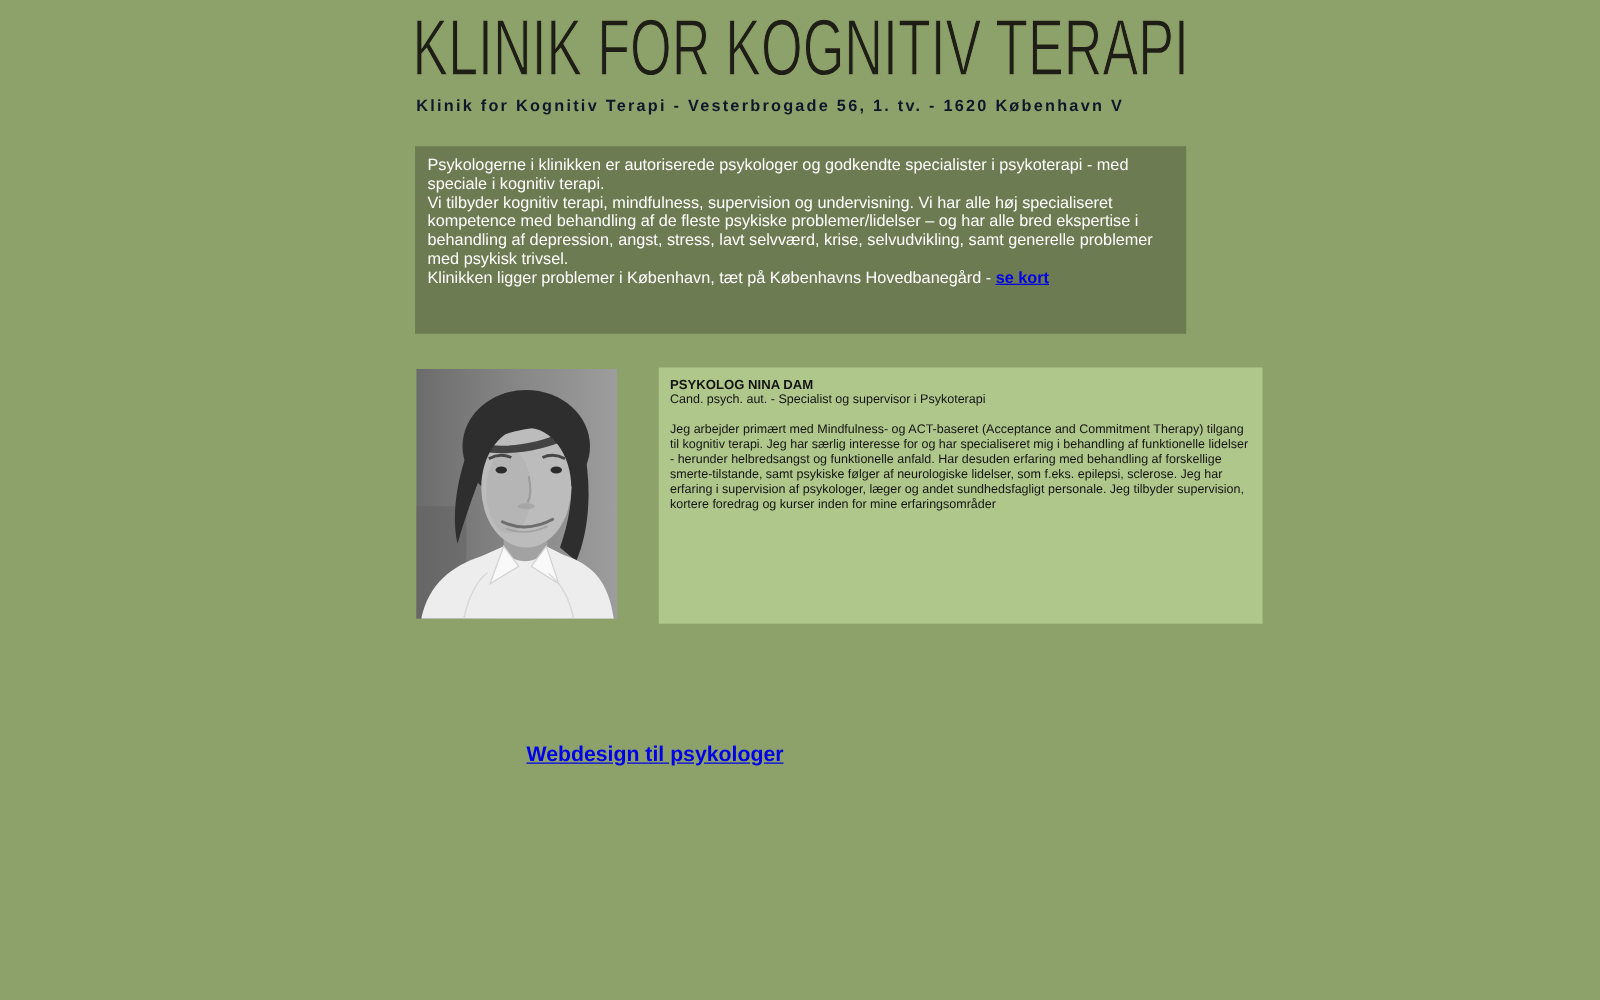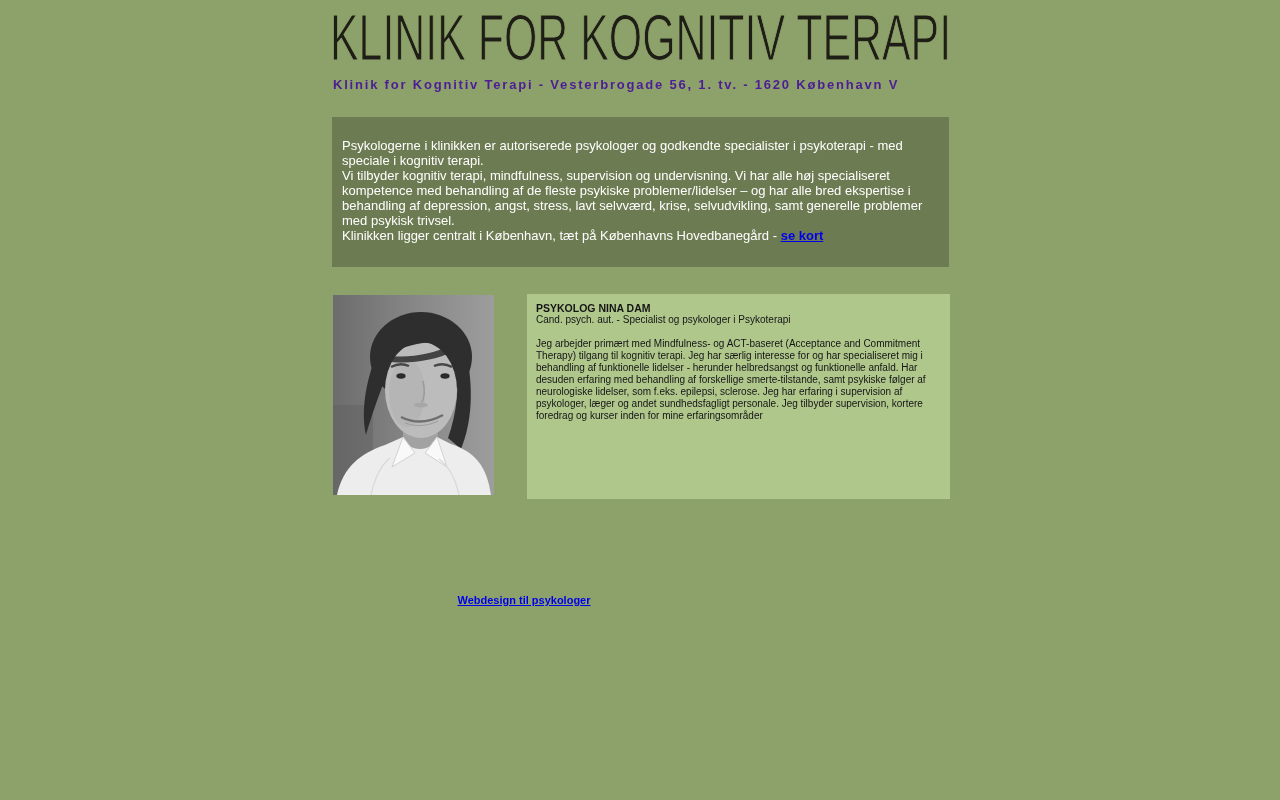--- a/index.html
+++ b/index.html
@@ -24,87 +24,87 @@
     color: #1e1e16;
     white-space: nowrap;
     transform: scaleX(0.67);
     transform-origin: left top;
     -webkit-text-stroke: 1.1px #8da26a; 
   }
   .page-subtitle {
     position: absolute;
     left: 333px;
     top: 77px;
-    color: #4c1d95;
+    color: #0f172a;
     font-weight: bold;
     font-size: 13px;
     letter-spacing: 1.8px;
     white-space: nowrap;
   }
   .intro-box {
     position: absolute;
     left: 332px;
     top: 117px;
     width: 617px;
     height: 150px;
     box-sizing: border-box;
-    padding: 21px 10px;
+    padding: 7px 10px;
     background: #6d7b52;
     color: #ffffff;
     font-size: 13px;
     line-height: 15px;
   }
   .intro-box .para-line { margin: 0; }
   a { color: #0000e8; text-decoration: underline; cursor: pointer; font-weight: bold; }
   .portrait {
     position: absolute;
     left: 333px;
     top: 295px;
     width: 161px;
     height: 200px;
     display: block;
   }
   .profile-box {
     position: absolute;
     left: 527px;
     top: 294px;
-    width: 423px;
+    width: 483px;
     height: 205px;
     box-sizing: border-box;
     padding: 8px 9px;
     background: #b0c78c;
     color: #141414;
     font-size: 10px;
     line-height: 12px;
   }
   .profile-name { font-weight: bold; font-size: 10.5px; }
   .gap { height: 12px; }
   .footer {
     position: absolute;
     left: 0;
     top: 594px;
     width: 1048px;
     text-align: center;
-    font-size: 11px;
+    font-size: 17px;
   }
 </style>
 </head>
 <body>
 
 <div class="page-title">KLINIK FOR KOGNITIV TERAPI</div>
 
 <div class="page-subtitle">Klinik for Kognitiv Terapi - Vesterbrogade 56, 1. tv. - 1620 København V</div>
 
 <div class="intro-box">
   <div>
       <div class="para-line">Psykologerne i klinikken er autoriserede psykologer og godkendte specialister i psykoterapi  - med speciale i kognitiv terapi.</div>
       <div class="para-line">Vi tilbyder kognitiv terapi, mindfulness, supervision og undervisning. Vi har alle høj specialiseret kompetence med behandling af de fleste psykiske problemer/lidelser – og har alle bred ekspertise i behandling af depression, angst, stress, lavt selvværd, krise, selvudvikling, samt generelle problemer med psykisk trivsel.</div>
     </div>
   <div class="para-line">
-    <span>Klinikken ligger centralt i København, tæt på Københavns Hovedbanegård - </span><a href="#">se kort</a>
+    <span>Klinikken ligger problemer i København, tæt på Københavns Hovedbanegård - </span><a href="#">se kort</a>
   </div>
 </div>
 
 <svg class="portrait" viewBox="0 0 161 200" aria-label="portrait photo">
   <defs>
     <linearGradient id="bgg" x1="0" y1="0" x2="1" y2="0">
       <stop offset="0" stop-color="#6c6c6c"></stop>
       <stop offset="0.45" stop-color="#848484"></stop>
       <stop offset="1" stop-color="#9d9d9d"></stop>
     </linearGradient>
@@ -138,21 +138,21 @@
 
   <path d="M4,200 C10,172 28,158 52,150 L70,142 C74,158 100,158 104,142 L118,149 C142,157 154,171 158,200 Z" fill="#ededed"></path>
   <path d="M70,142 L59,172 L82,158 Z" fill="#f9f9f9" stroke="#d2d2d2" stroke-width="1"></path>
   <path d="M104,142 L114,172 L92,158 Z" fill="#f9f9f9" stroke="#d2d2d2" stroke-width="1"></path>
   <path d="M38,200 C42,182 48,170 57,163" stroke="#d8d8d8" stroke-width="1.2" fill="none"></path>
   <path d="M126,200 C122,182 116,172 106,164" stroke="#d8d8d8" stroke-width="1.2" fill="none"></path>
 </svg>
 
 <div class="profile-box">
   <div class="profile-name">PSYKOLOG NINA DAM</div>
-  <div>Cand. psych. aut. - Specialist og psykologer i Psykoterapi</div>
+  <div>Cand. psych. aut. - Specialist og supervisor i Psykoterapi</div>
   <div class="gap"></div>
   <div>Jeg arbejder primært med Mindfulness- og ACT-baseret (Acceptance and Commitment Therapy) tilgang til kognitiv terapi. Jeg har særlig interesse for og har specialiseret mig i behandling af funktionelle lidelser - herunder helbredsangst og funktionelle anfald. Har desuden erfaring med behandling af forskellige smerte-tilstande, samt psykiske følger af neurologiske lidelser, som f.eks. epilepsi, sclerose. Jeg har erfaring i supervision af psykologer, læger og andet sundhedsfagligt personale. Jeg tilbyder supervision, kortere foredrag og kurser inden for mine erfaringsområder</div>
   <div class="gap"></div>
 </div>
 
 <div class="footer">
   <a href="#">Webdesign til psykologer</a>
 </div>
 
 </body></html>

